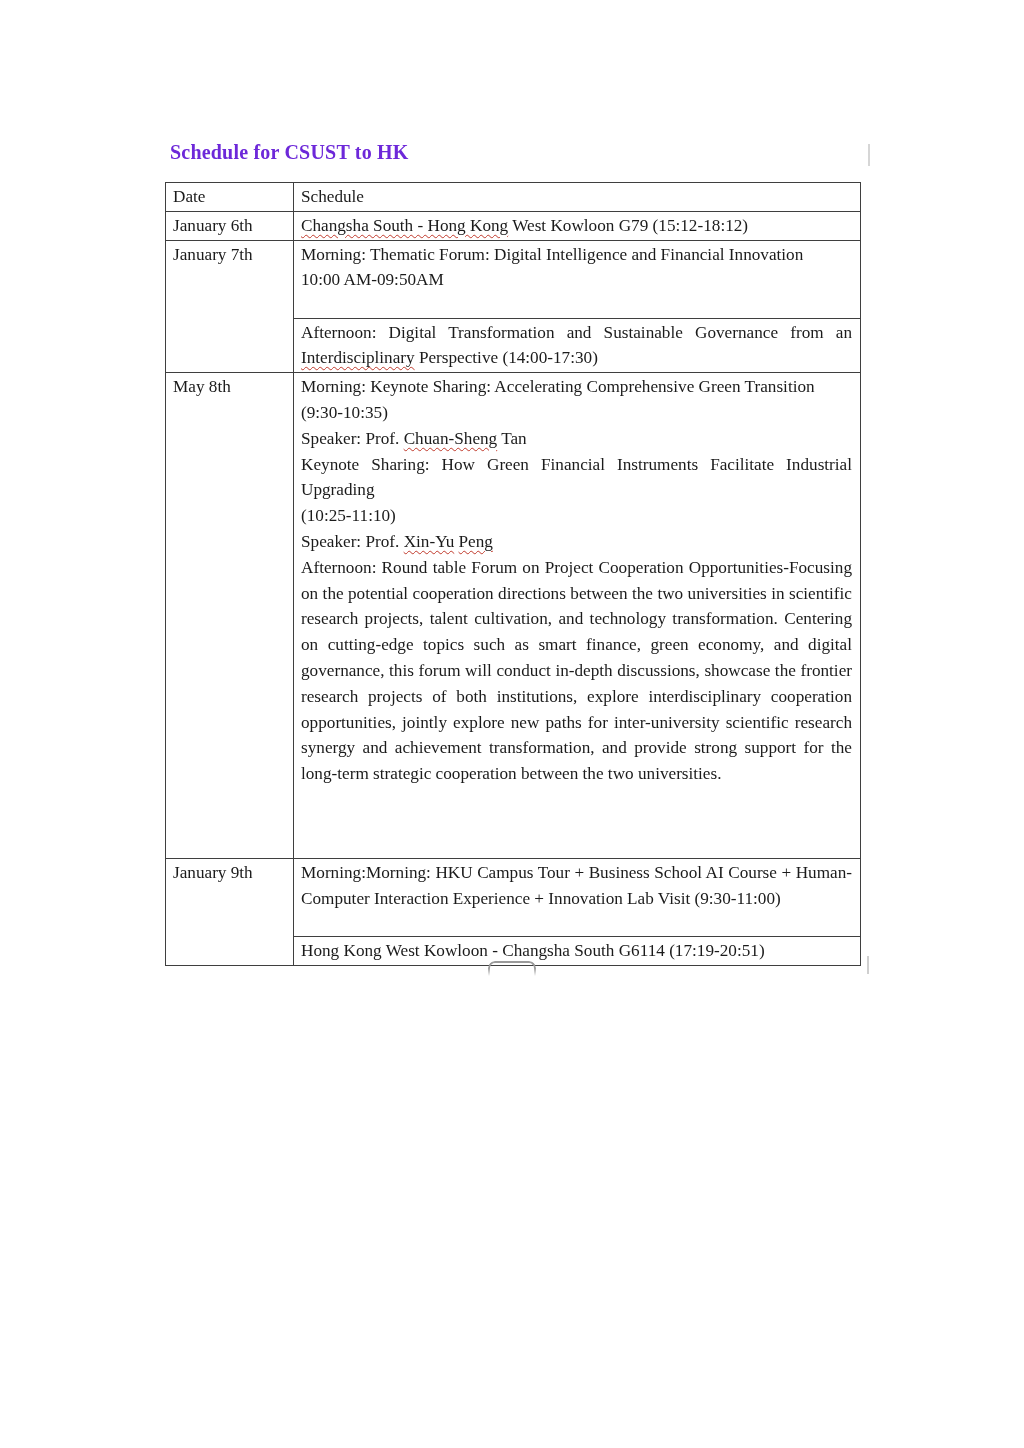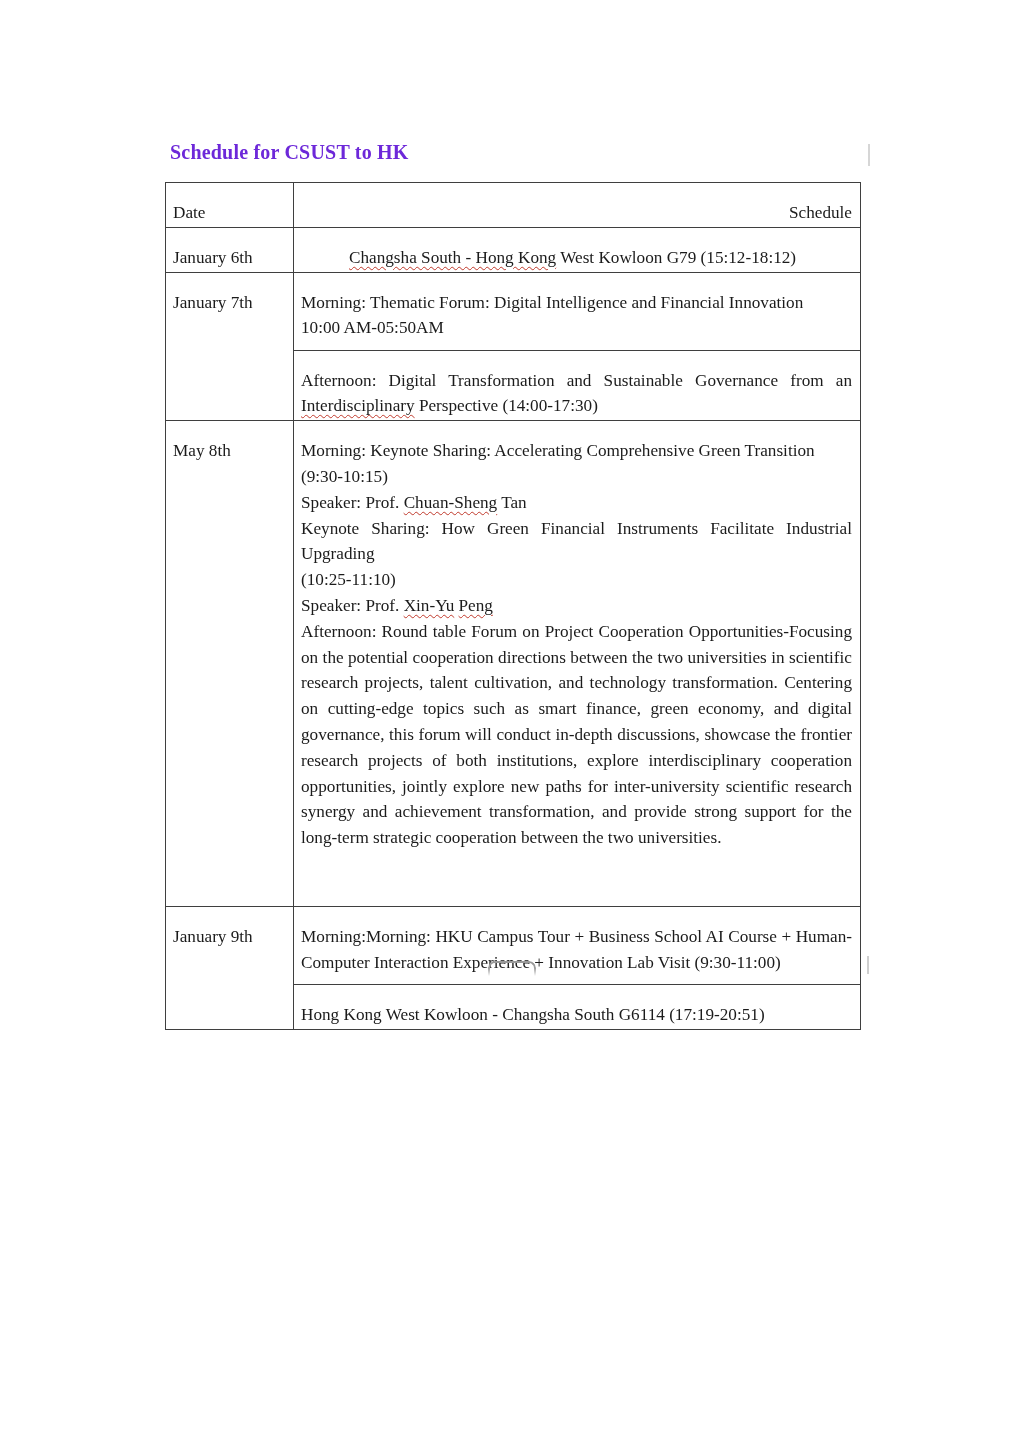--- a/index.html
+++ b/index.html
@@ -14,21 +14,21 @@
     font-family:"Liberation Serif","DejaVu Serif",serif;
   }
   table.sched{
     position:absolute;left:165px;top:182px;width:695px;
     border-collapse:collapse;table-layout:fixed;
     font-size:17.2px;line-height:25.8px;color:#1b1b1b;
   }
   table.sched td{
     border:1px solid #3f3f3f;
     vertical-align:top;
-    padding:17px 8px 1px 7px;
+    padding:1px 8px 1px 7px;
     box-sizing:border-box;
     overflow:hidden;
   }
   td.col-date{width:128px;}
   td.col-sched{width:567px;}
   .para{text-align:justify;}
   .sq{
     text-decoration-line:underline;
     text-decoration-style:wavy;
     text-decoration-color:#c0392b;
@@ -48,46 +48,46 @@
 </style>
 </head>
 <body>
 
 <div class="doc-title">Schedule for CSUST to HK</div>
 
 <table class="sched">
   <tbody>
     <tr>
       <td class="col-date" style="height:27px;">Date</td>
-      <td class="col-sched" style="height:27px;text-align:right;">Schedule</td>
+      <td class="col-sched" style="height:27px;">Schedule</td>
     </tr>
 
   <tr>
         <td class="col-date" rowspan="1">January 6th</td>
         <td class="col-sched" style="height: 26px;">
-          <div class="para"><span class="sq" style="text-decoration-color: rgb(192, 57, 43); margin-left: 48px;">Changsha South - Hong Kong</span> West Kowloon G79 (15:12-18:12)</div>
+          <div class="para"><span class="sq" style="text-decoration-color: rgb(192, 57, 43);">Changsha South - Hong Kong</span> West Kowloon G79 (15:12-18:12)</div>
         </td>
       </tr>
       <tr>
         <td class="col-date" rowspan="2">January 7th</td>
         <td class="col-sched" style="height: 78px;">
           <div class="para">Morning: Thematic Forum: Digital Intelligence and Financial Innovation</div>
-          <div class="para">10:00 AM-05:50AM</div>
+          <div class="para">10:00 AM-09:50AM</div>
         </td>
       </tr>
       <tr>
         <td class="col-sched" style="height: 52px;">
           <div class="para">Afternoon: Digital Transformation and Sustainable Governance from an <span class="sq" style="text-decoration-color: rgb(192, 57, 43);">Interdisciplinary</span> Perspective (14:00-17:30)</div>
         </td>
       </tr>
       <tr>
         <td class="col-date" rowspan="1">May 8th</td>
         <td class="col-sched" style="height: 486px; margin-left: 28px;">
           <div class="para">Morning: Keynote Sharing: Accelerating Comprehensive Green Transition</div>
-          <div class="para">(9:30-10:15)</div>
+          <div class="para">(9:30-10:35)</div>
           <div class="para">Speaker: Prof. <span class="sq" style="text-decoration-color: rgb(192, 57, 43);">Chuan-Sheng</span> Tan</div>
           <div class="para">Keynote Sharing: How Green Financial Instruments Facilitate Industrial Upgrading</div>
           <div class="para">(10:25-11:10)</div>
           <div class="para">Speaker: Prof. <span class="sq" style="text-decoration-color: rgb(192, 57, 43);">Xin-Yu</span> <span class="sq" style="text-decoration-color: rgb(192, 57, 43);">Peng</span></div>
           <div class="para">Afternoon: Round table Forum on Project Cooperation Opportunities-Focusing on the potential cooperation directions between the two universities in scientific research projects, talent cultivation, and technology transformation. Centering on cutting-edge topics such as smart finance, green economy, and digital governance, this forum will conduct in-depth discussions, showcase the frontier research projects of both institutions, explore interdisciplinary cooperation opportunities, jointly explore new paths for inter-university scientific research synergy and achievement transformation, and provide strong support for the long-term strategic cooperation between the two universities.</div>
         </td>
       </tr>
       <tr>
         <td class="col-date" rowspan="2">January 9th</td>
         <td class="col-sched" style="height: 78px;">

